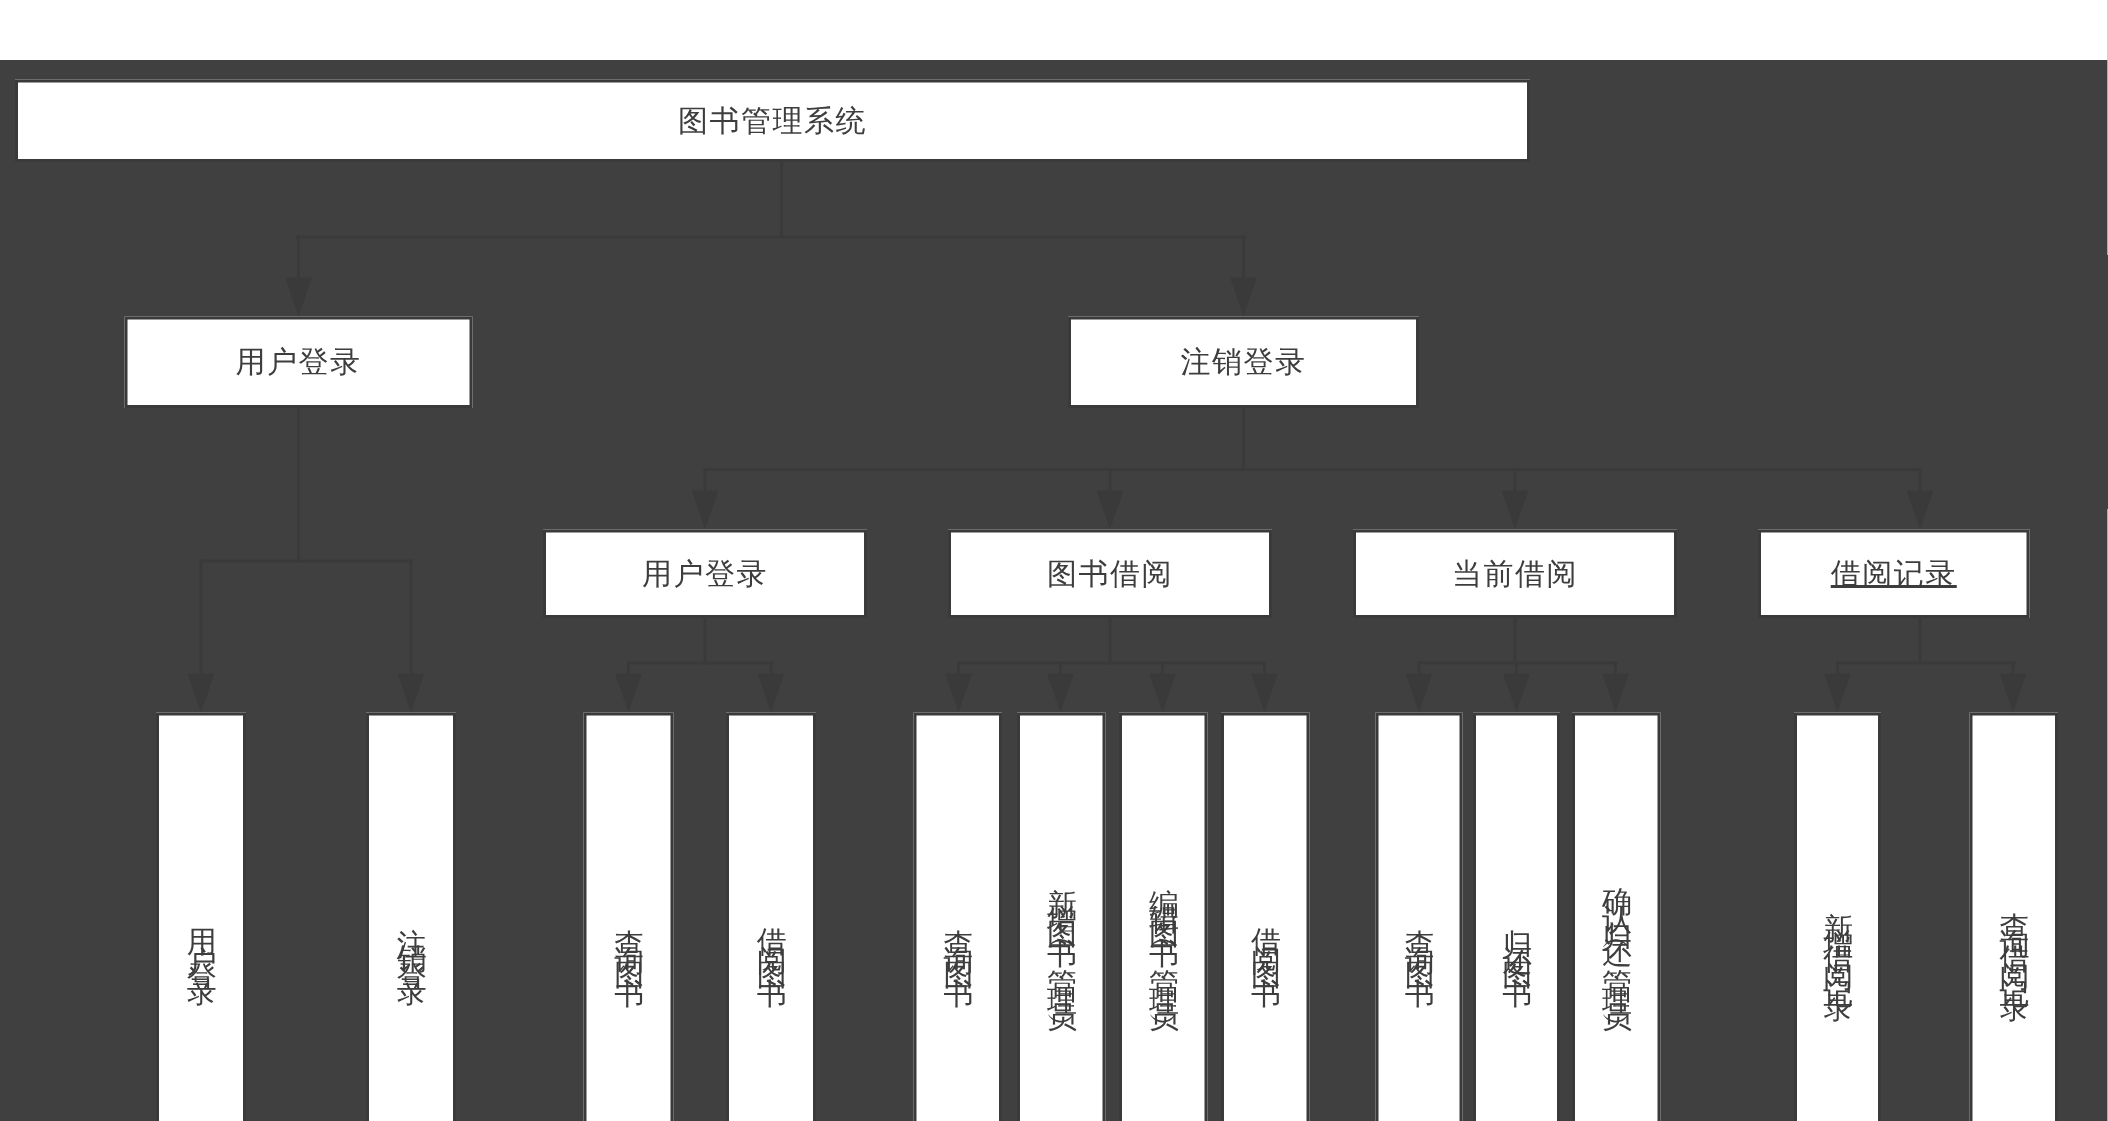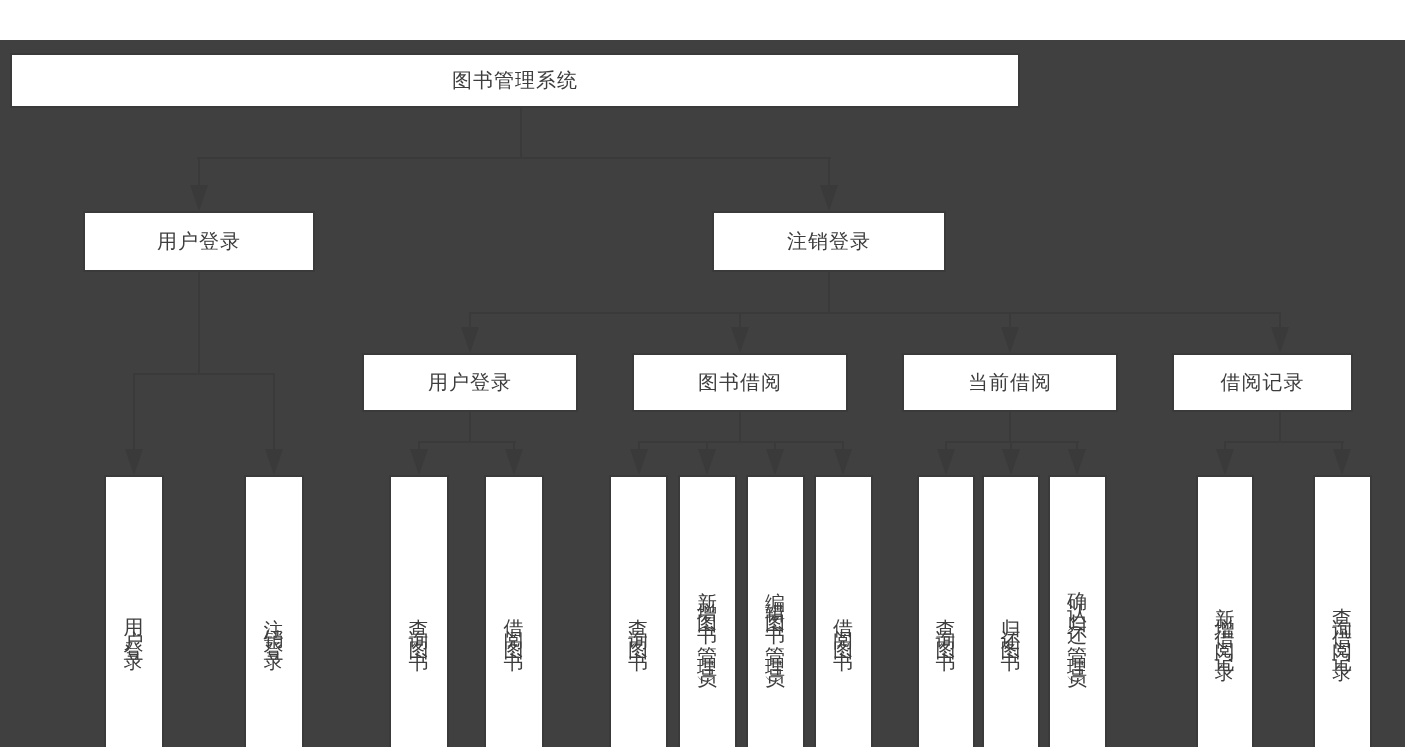--- a/index.html
+++ b/index.html
@@ -72,21 +72,21 @@
   </div>
 
   <div class="box hbox" style="left:902px; top:313px; width:216px; height:59px;">
     <span>当前借阅</span>
   </div>
 
   <div class="box hbox" style="left:632px; top:313px; width:216px; height:59px;">
     <span>图书借阅</span>
   </div>
 
-  <div class="box hbox" style="left:1172px; top:313px; width:181px; height:59px;">
+  <div class="box hbox" style="left:1172px; top:313px; width:181px; height:59px;text-decoration:underline;">
     <span>借阅记录</span>
   </div>
 
   <div class="box vbox" style="left:104px; top:435px; width:60px; height:300px;">
     <span>用户登录</span>
   </div>
 
   <div class="box vbox" style="left:244px; top:435px; width:60px; height:300px;">
     <span>注销登录</span>
   </div>

